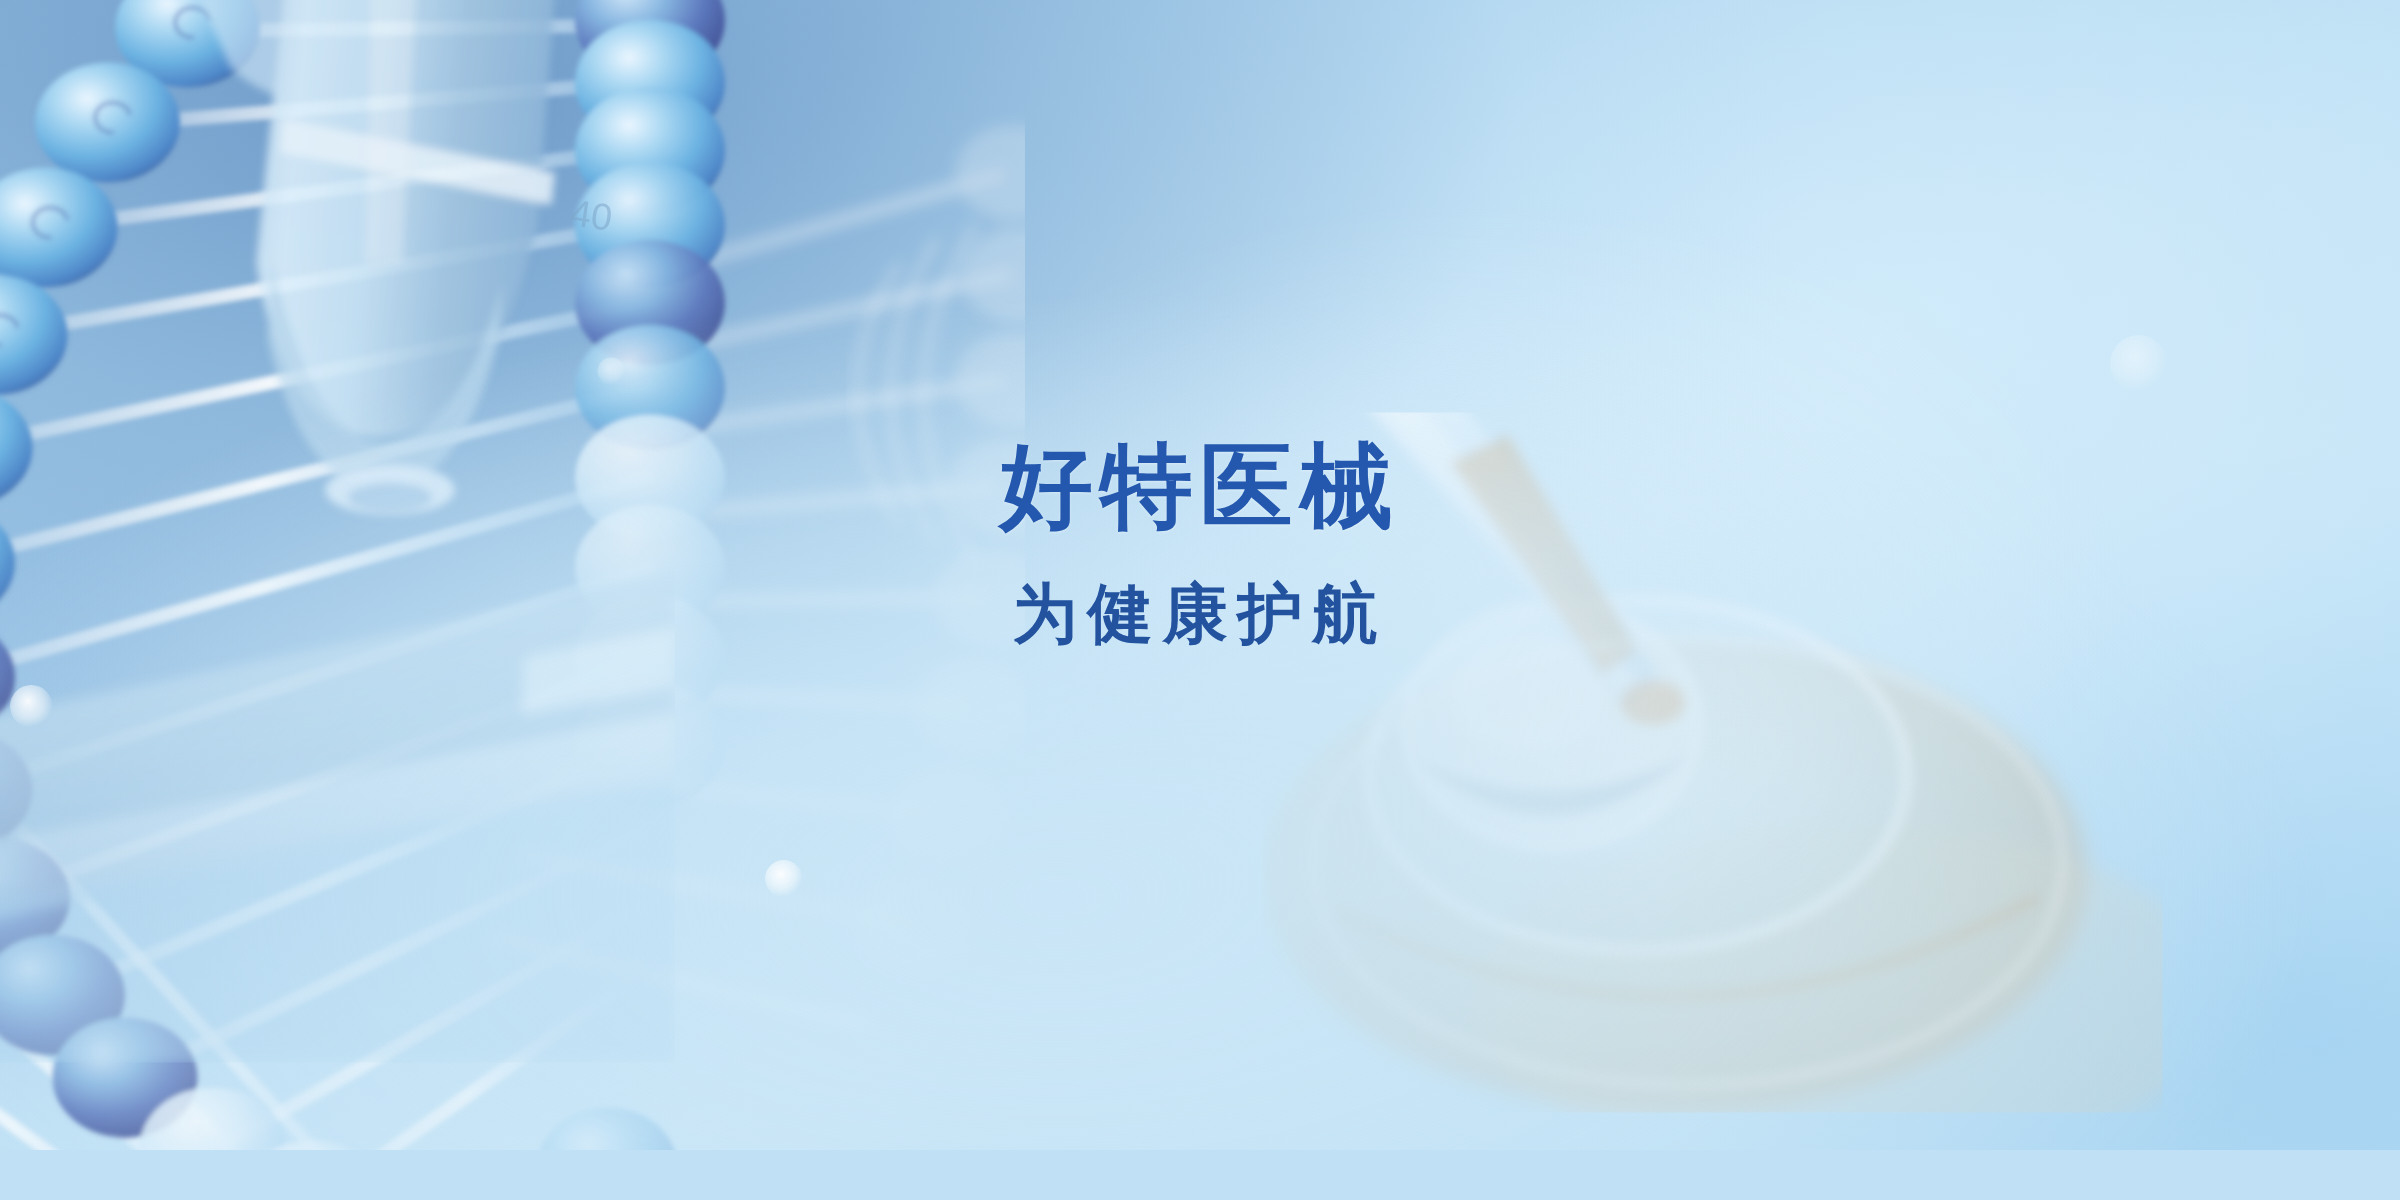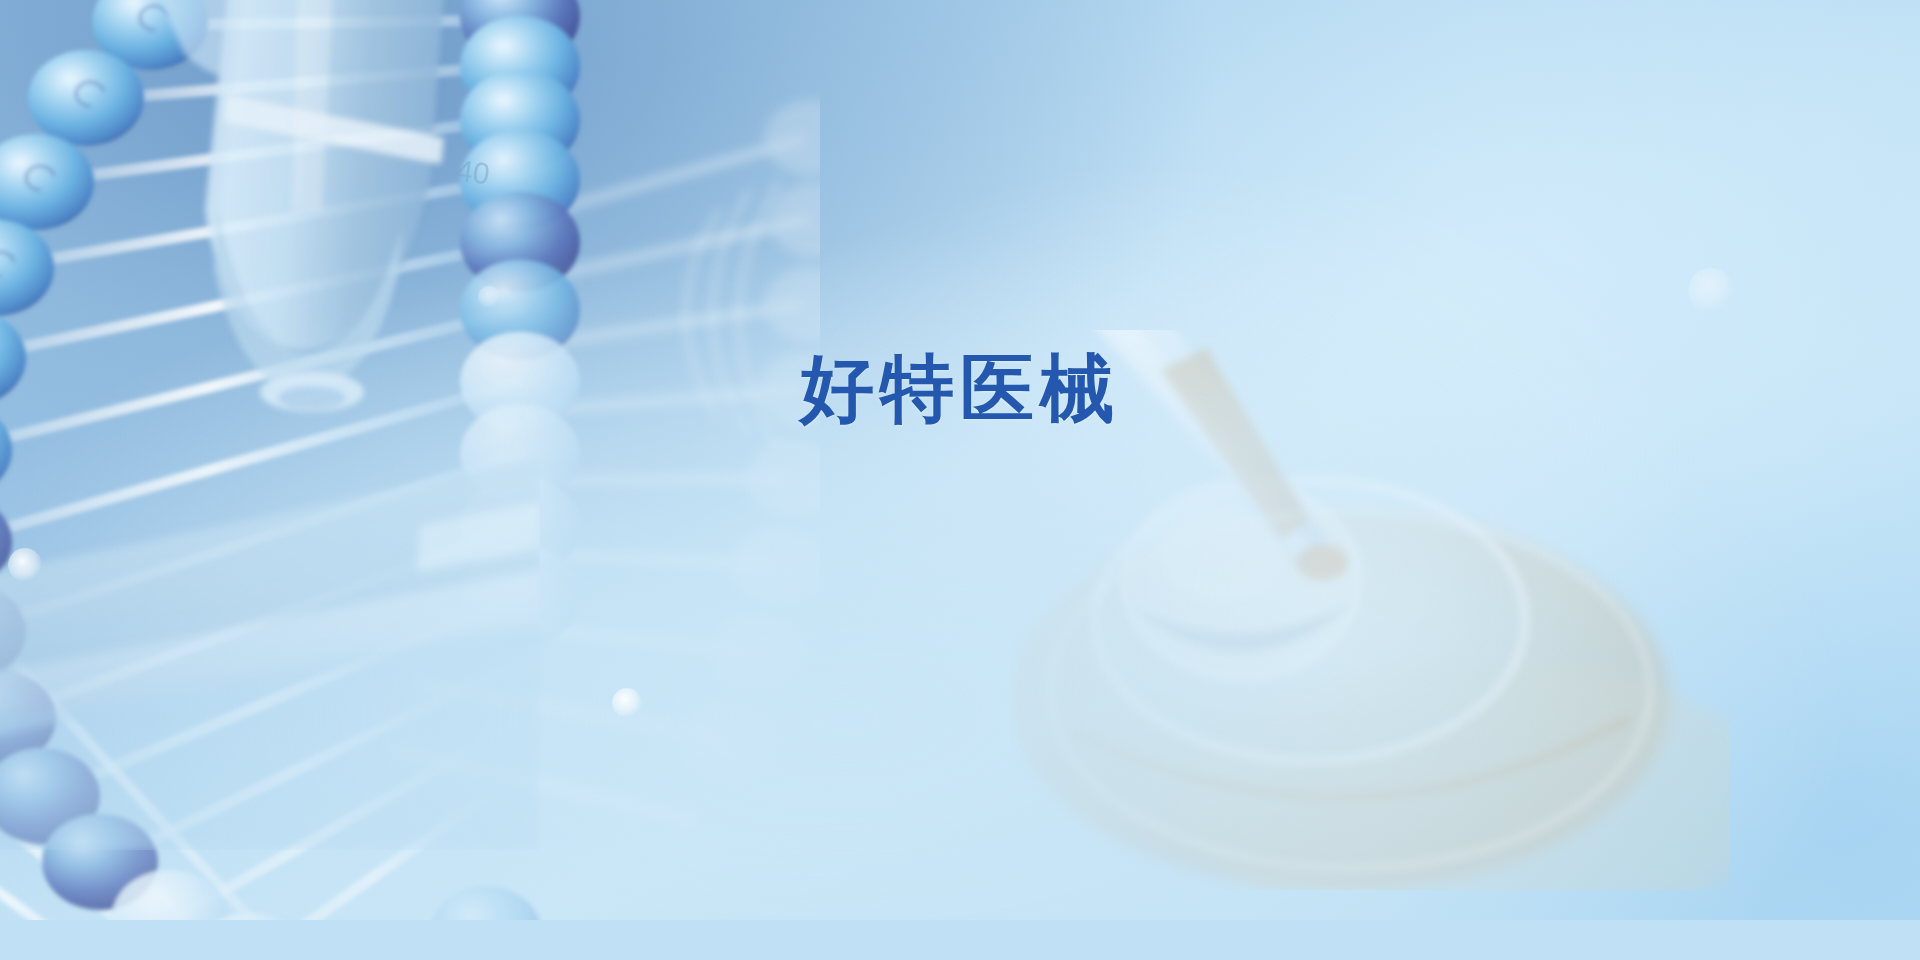--- a/index.html
+++ b/index.html
@@ -362,15 +362,16 @@
   <div class="bg-layer bg-wash"></div>
 
   <div class="bokeh" style="left:8px;  top:548px; width:34px; height:34px;"></div>
   <div class="bokeh" style="left:612px; top:688px; width:30px; height:30px;"></div>
 
   <div class="bokeh" style="left:1688px;top:268px; width:46px; height:46px; opacity:.45;"></div>
   <div class="bokeh" style="left:478px; top:286px; width:22px; height:22px; opacity:.5;"></div>
 
   <div id="text-block">
     <div id="company-title">好特医械</div>
+    <div id="tagline-secondary">为健康护航</div>
   </div>
 
 </div>
 
 </body></html>

